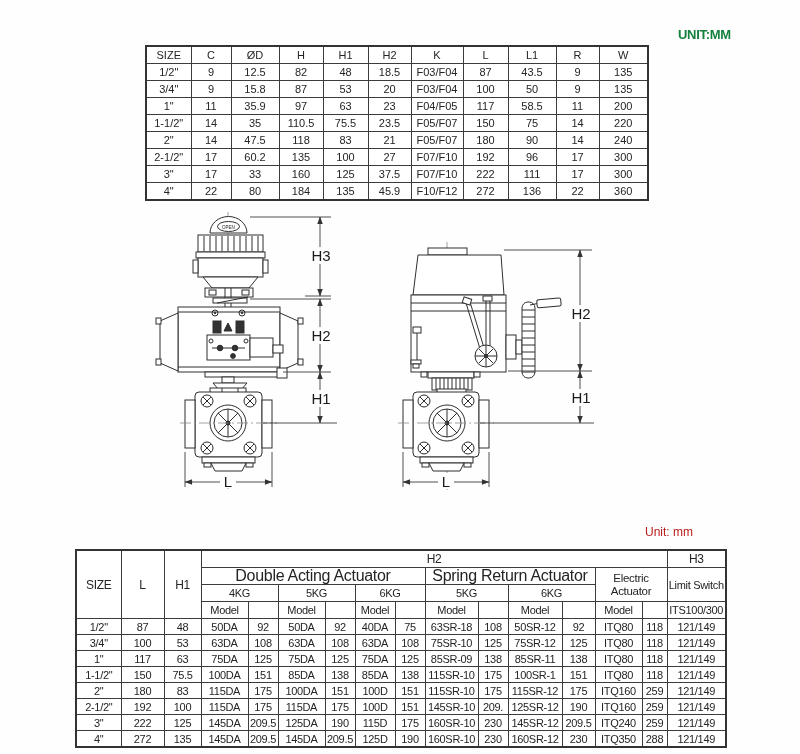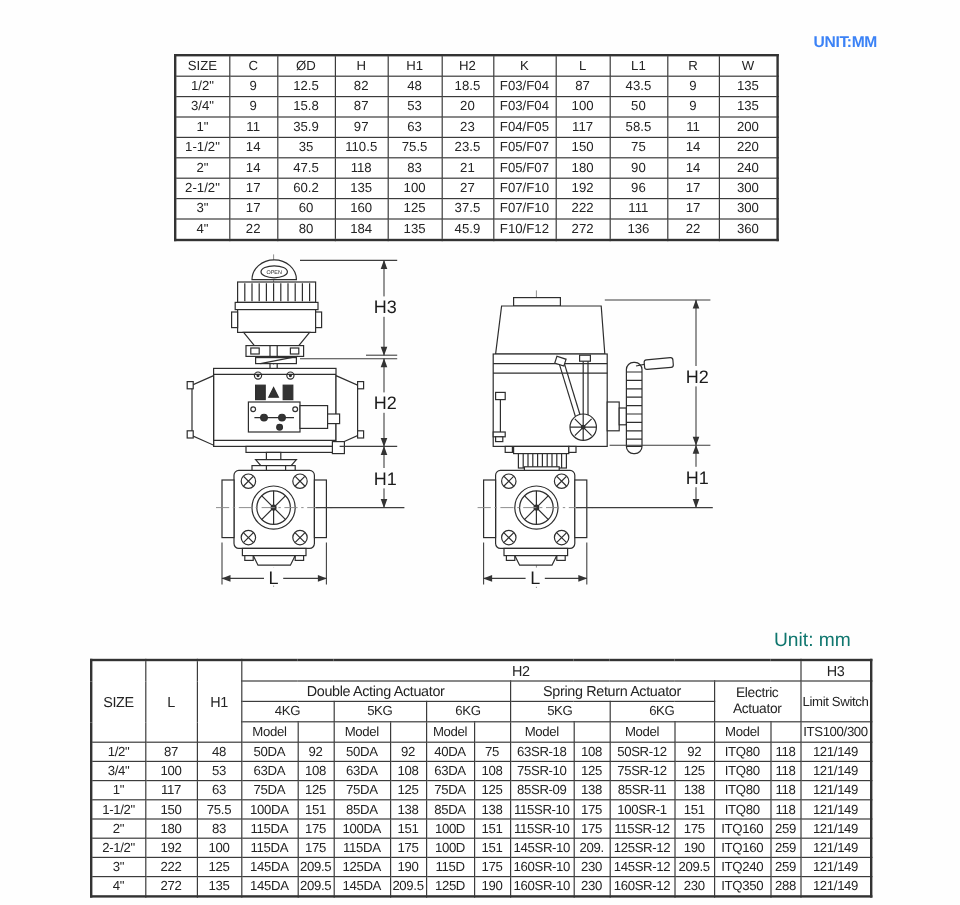--- a/index.html
+++ b/index.html
@@ -1,30 +1,30 @@
 <!DOCTYPE html>
 <html><head>
 <meta charset="utf-8">
 <style>
   html,body{margin:0;padding:0;background:#fff;}
   .page{position:relative;width:800px;height:754px;background:#fefefe;overflow:hidden;
         font-family:"Liberation Sans",sans-serif;color:#1d1d1d;}
   .unit-top{position:absolute;left:678px;top:27px;font-size:13px;font-weight:700;
-            letter-spacing:-0.3px;color:#3b82f6;}
-  .unit-bottom{position:absolute;left:645px;top:525px;font-size:16px;color:#0f766e;}
+            letter-spacing:-0.3px;color:#15803d;}
+  .unit-bottom{position:absolute;left:645px;top:525px;font-size:12px;color:#b91c1c;}
   table{border-collapse:collapse;table-layout:fixed;position:absolute;background:#fff;}
   .top-table{left:145px;top:45px;width:502px;border:2px solid #333;}
   .top-table th,.top-table td{border:1px solid #3c3c3c;font-size:11px;font-weight:400;
       text-align:center;vertical-align:middle;padding:0;height:16px;line-height:15px;
       color:#242424;overflow:hidden;white-space:nowrap;}
   .bottom-table{left:75px;top:549px;width:650px;border:2px solid #333;}
   .bottom-table th,.bottom-table td{border:1px solid #3c3c3c;font-size:11px;font-weight:400;
       text-align:center;vertical-align:middle;padding:0;height:15px;line-height:14px;
       letter-spacing:-0.3px;color:#242424;overflow:hidden;white-space:nowrap;}
-  .bottom-table thead th.grp{font-size:12px;text-align:center;}
+  .bottom-table thead th.grp{font-size:16px;text-align:center;}
   .bottom-table thead th.big{font-size:12px;}
   .bottom-table thead th.wrap{white-space:normal;line-height:13px;font-size:11.5px;}
   .bottom-table thead th{height:16px;}
   svg{position:absolute;left:0;top:205px;}
   .ln{stroke:#2e2e2e;stroke-width:1;fill:none;}
   .fl{stroke:#2e2e2e;stroke-width:1;fill:#fff;}
   .dk{stroke:#2e2e2e;stroke-width:1;fill:#333;}
   .cl{stroke:#8a8a8a;stroke-width:0.8;fill:none;stroke-dasharray:11,3,2,3;}
   .dim{stroke:#3d3d3d;stroke-width:0.9;fill:none;}
   .lbl{font-family:"Liberation Sans",sans-serif;font-size:15px;fill:#1b1b1b;text-anchor:middle;}
@@ -142,21 +142,21 @@
           <td>27</td>
           <td>F07/F10</td>
           <td>192</td>
           <td>96</td>
           <td>17</td>
           <td>300</td>
         </tr>
         <tr>
           <td>3"</td>
           <td>17</td>
-          <td>60</td>
+          <td>33</td>
           <td>160</td>
           <td>125</td>
           <td>37.5</td>
           <td>F07/F10</td>
           <td>222</td>
           <td>111</td>
           <td>17</td>
           <td>300</td>
         </tr>
         <tr>

